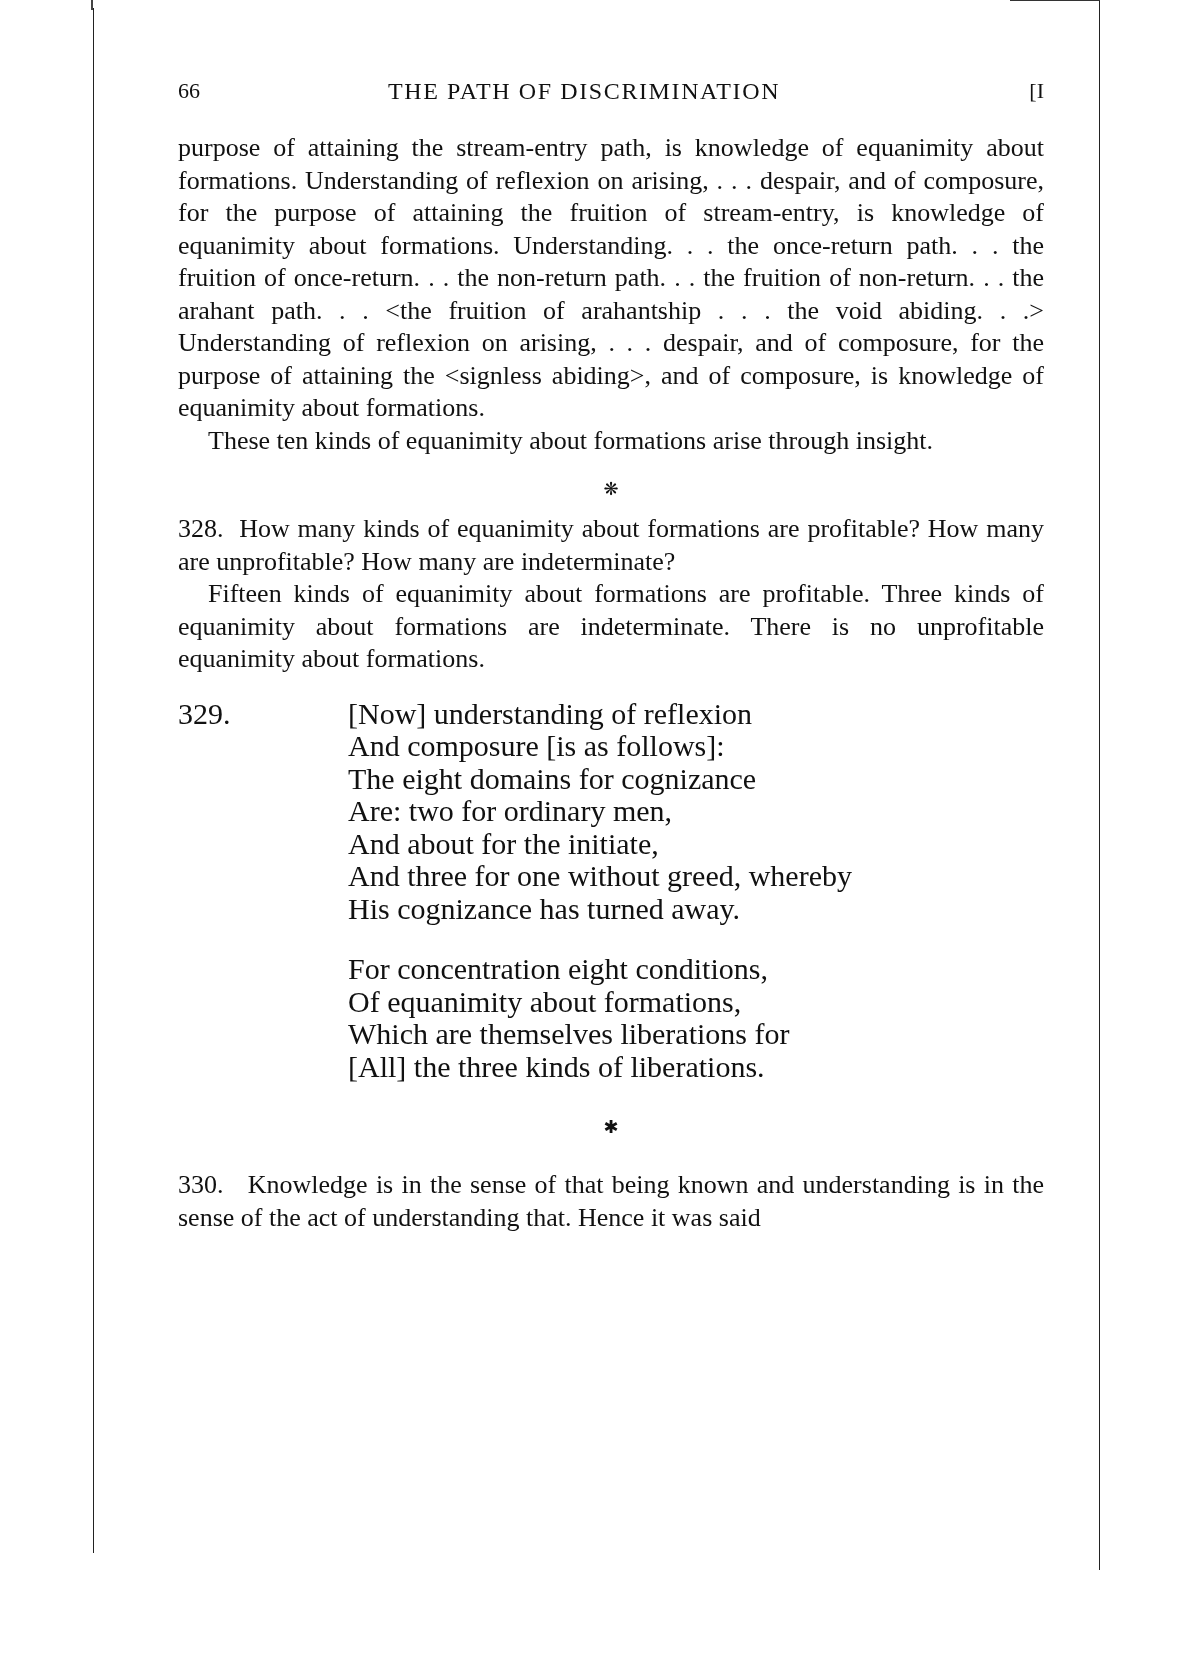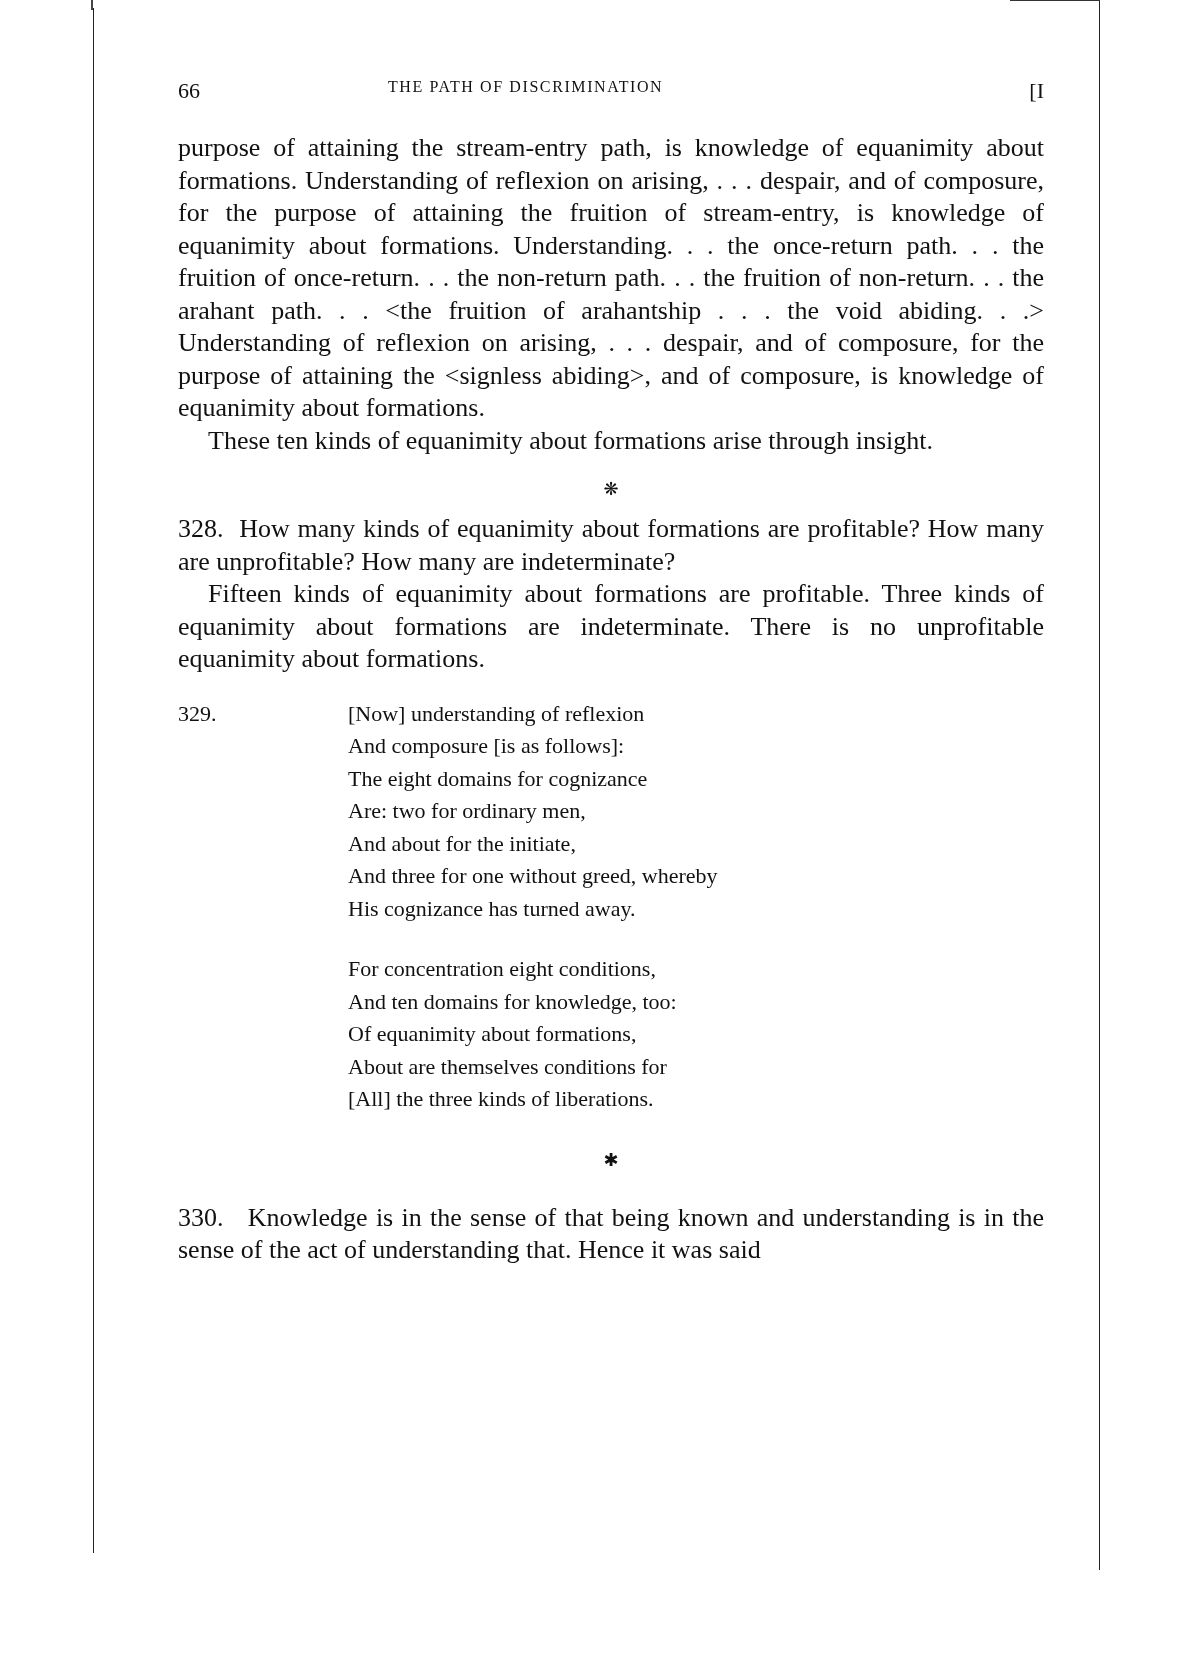--- a/index.html
+++ b/index.html
@@ -61,21 +61,21 @@
     .running-head .folio {
       position: absolute;
       left: 0;
       top: 8px;
     }
     .running-head .title {
       position: absolute;
       left: 210px;
       top: 8px;
       letter-spacing: 1.6px;
-      font-size: 16px;
+      font-size: 24px;
     }
     .running-head .section-mark {
       position: absolute;
       right: 0;
       top: 8px;
     }
     .prose {
       font-size: 26px;
       line-height: 32.5px;
       text-align: justify;
@@ -95,21 +95,21 @@
       margin: 8px 0 0 0;
     }
     .ornament-2 {
       margin-top: 14px;
       height: 60px;
       line-height: 60px;
     }
     .verse-block {
       position: relative;
       margin-top: 22px;
-      font-size: 22px;
+      font-size: 30px;
       line-height: 32.5px;
     }
     .verse-num {
       position: absolute;
       left: 0;
       top: 0;
     }
     .stanza {
       margin-left: 170px;
     }
@@ -162,23 +162,22 @@
       <span class="verse-line">And composure [is as follows]:</span>
       <span class="verse-line">The eight domains for cognizance</span>
       <span class="verse-line">Are: two for ordinary men,</span>
       <span class="verse-line">And about for the initiate,</span>
       <span class="verse-line">And three for one without greed, whereby</span>
       <span class="verse-line">His cognizance has turned away.</span>
     </div>
 
     <div class="stanza">
       <span class="verse-line">For concentration eight conditions,</span>
-      <span class="verse-line">And ten domains for knowledge, too:</span>
       <span class="verse-line">Of equanimity about formations,</span>
-      <span class="verse-line">About are themselves conditions for</span>
+      <span class="verse-line">Which are themselves liberations for</span>
       <span class="verse-line">[All] the three kinds of liberations.</span>
     </div>
 
   </div>
 
   <div class="ornament ornament-2">✱</div>
 
   <p class="prose para-330">
     <span class="num">330.</span>
     <span>Knowledge is in the sense of that being known and understanding is in the sense of the act of understanding that. Hence it was said</span>

